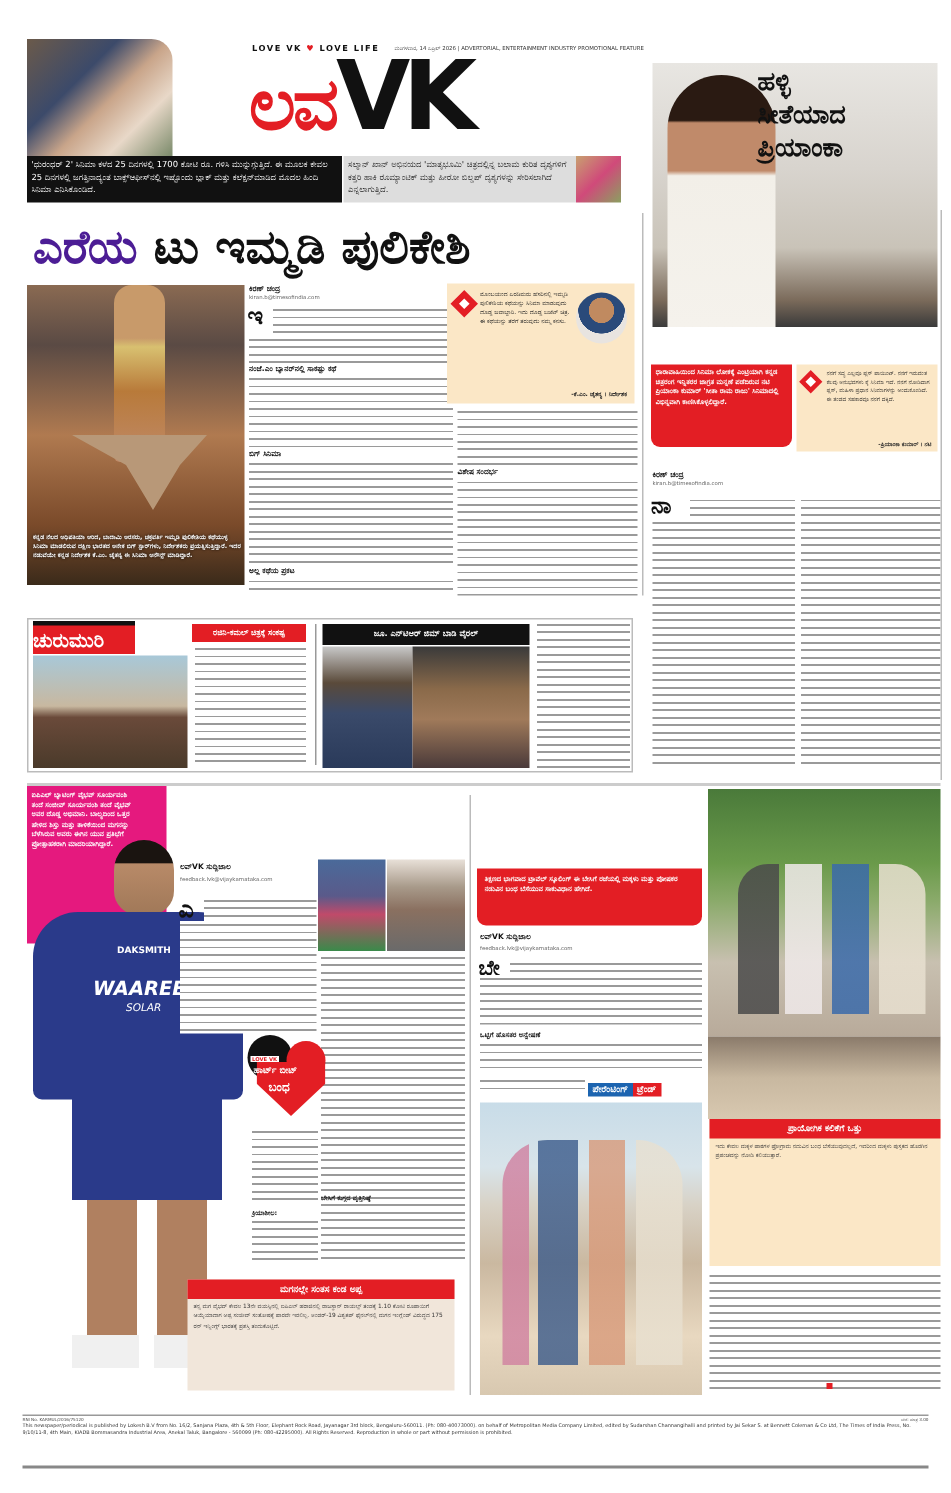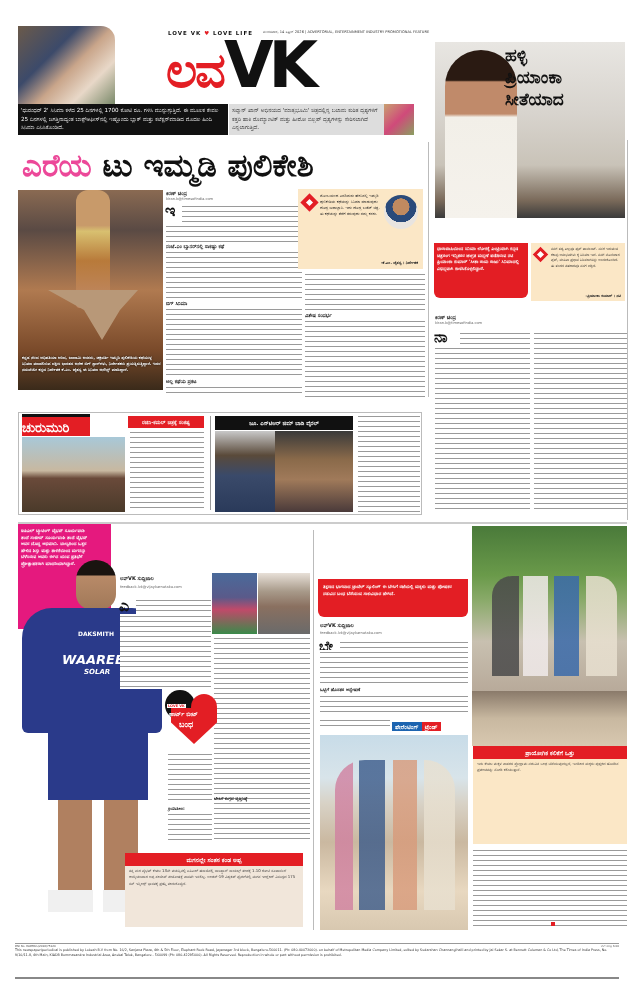--- a/index.html
+++ b/index.html
@@ -1,20 +1,20 @@
 <!DOCTYPE html>
 <html><head>
 <meta charset="utf-8">
 <style>
 *{box-sizing:border-box;margin:0;padding:0}
 body{width:634px;height:995px;background:#fff;font-family:"DejaVu Sans",sans-serif;position:relative;overflow:hidden;color:#222}
 .abs{position:absolute}
 .lines{background:repeating-linear-gradient(#fff 0 2px,#9a9a9a 2px 3.2px,#fff 3.2px 5px);}
 .photo{overflow:hidden}
-.red{color:#ec4899}
+.red{color:#4c1d95}
 .hl{font-family:"DejaVu Sans",sans-serif;font-weight:bold}
 .byline{font-size:5px;font-weight:bold;color:#111}
 .email{font-size:3.6px;color:#666}
 </style>
 </head>
 <body>
 
 <div class="abs photo" style="left:18px;top:26px;width:97px;height:78px;background:linear-gradient(135deg,#6b5a4a 0%,#3c4a6a 35%,#c9a58a 55%,#e8d8c8 75%,#7a8a6a 100%);border-radius:0 14px 0 0"></div>
 <div class="abs" style="left:18px;top:104px;width:210px;height:31px;background:#111;padding:2px 3px;">
   <div style="color:#fff;font-size:5.6px;line-height:8.5px;overflow:hidden;height:27px">'ಧುರಂಧರ್ 2' ಸಿನಿಮಾ ಕಳೆದ 25 ದಿನಗಳಲ್ಲಿ 1700 ಕೋಟಿ ರೂ. ಗಳಿಸಿ ಮುನ್ನುಗ್ಗುತ್ತಿದೆ. ಈ ಮೂಲಕ ಕೇವಲ 25 ದಿನಗಳಲ್ಲಿ ಜಗತ್ತಿನಾದ್ಯಂತ ಬಾಕ್ಸ್‌ಆಫೀಸ್‌ನಲ್ಲಿ ಇಷ್ಟೊಂದು ಬ್ಲಾಕ್ ಮತ್ತು ಕಲೆಕ್ಷನ್‌ಮಾಡಿದ ಮೊದಲ ಹಿಂದಿ ಸಿನಿಮಾ ಎನಿಸಿಕೊಂಡಿದೆ.</div>
@@ -33,22 +33,22 @@
 <div class="abs" style="left:229px;top:104px;width:155px;height:31px;background:#ddd;padding:2px 3px">
   <div style="font-size:5.6px;line-height:8.5px;color:#222;overflow:hidden;height:27px">ಸಲ್ಮಾನ್ ಖಾನ್ ಅಭಿನಯದ 'ಮಾತೃಭೂಮಿ' ಚಿತ್ರದಲ್ಲಿನ್ನ ಬಲಾಮ ಕುರಿತ ದೃಶ್ಯಗಳಿಗೆ ಕತ್ತರಿ ಹಾಕಿ ರೊಮ್ಯಾಂಟಿಕ್ ಮತ್ತು ಹೀರೋ ಬಿಲ್ಡಪ್ ದೃಶ್ಯಗಳನ್ನು ಸೇರಿಸಲಾಗಿದೆ ಎನ್ನಲಾಗುತ್ತಿದೆ.</div>
 </div>
 <div class="abs photo" style="left:384px;top:104px;width:30px;height:31px;background:linear-gradient(135deg,#c8a070,#d04a7a,#8aa060)"></div>
 
 <div class="abs photo" style="left:435px;top:42px;width:190px;height:176px;background:linear-gradient(180deg,#e8e6e2 0%,#d8d4ce 40%,#c9c3b8 70%,#7a6a5a 90%,#3a3a3a 100%)">
   <div style="position:absolute;left:10px;top:8px;width:72px;height:168px;border-radius:36px 36px 0 0;background:linear-gradient(180deg,#2a1a12 0%,#2a1a12 18%,#c08a6a 19%,#c08a6a 38%,#f2efe8 40%,#f5f2ec 100%)"></div>
 </div>
 <div class="abs hl" style="left:505px;top:44px;width:120px;text-align:left;color:#111;font-size:17px;line-height:22px">
   <div>ಹಳ್ಳಿ</div>
+  <div>ಸೀತೆಯಾದ</div>
   <div>ಪ್ರಿಯಾಂಕಾ</div>
-  <div>ಸೀತೆಯಾದ</div>
 </div>
 
 <div class="abs hl" style="left:22px;top:147px;width:410px;font-size:31px;line-height:36px;white-space:nowrap">
   <span class="red">ಎರೆಯ</span>
   <span style="color:#111">ಟು ಇಮ್ಮಡಿ ಪುಲಿಕೇಶಿ</span>
 </div>
 <div class="abs" style="left:428px;top:142px;width:1px;height:255px;background:#bbb"></div>
 
 <div class="abs photo" style="left:18px;top:190px;width:145px;height:200px;background:linear-gradient(180deg,#8a6a52 0%,#5a4a44 20%,#b07a50 50%,#7a4a2a 80%,#3a2a1a 100%)">
   <div style="position:absolute;left:58px;top:0;width:34px;height:118px;background:linear-gradient(180deg,#c89a6a 0%,#c89a6a 30%,#d8c070 35%,#b87a3a 60%,#c08a6a 100%);border-radius:12px 12px 4px 4px"></div>
@@ -122,21 +122,21 @@
   <div style="color:#fff;font-size:4.6px;line-height:6.6px;font-weight:bold;width:70px;height:98px;overflow:hidden">ಐಪಿಎಲ್ ಬ್ಯಾಟಿಂಗ್ ವೈಭವ್ ಸೂರ್ಯವಂಶಿ ತಂದೆ ಸಂಜೀವ್ ಸೂರ್ಯವಂಶಿ ತಂದೆ ವೈಭವ್ ಅವರ ದೊಡ್ಡ ಅಭಿಮಾನಿ. ಬಾಲ್ಯದಿಂದ ಒತ್ತರ ಹೇಳಿದ ಶಿಸ್ತು ಮತ್ತು ತಾಳಿಕೆಯಿಂದ ಮಗನನ್ನು ಬೆಳೆಸಿರುವ ಅವರು ಈಗಿನ ಯುವ ಪ್ರತಿಭೆಗೆ ಪ್ರೋತ್ಸಾಹಕರಾಗಿ ಮಾದರಿಯಾಗಿದ್ದಾರೆ.</div>
 </div>
 <div class="abs photo" style="left:18px;top:560px;width:150px;height:355px">
   <div style="position:absolute;left:58px;top:0;width:40px;height:50px;border-radius:20px 20px 16px 16px;background:linear-gradient(180deg,#1a1410 0%,#1a1410 30%,#b88a68 32%,#a07858 100%)"></div>
   <div style="position:absolute;left:4px;top:48px;width:140px;height:125px;border-radius:30px 30px 6px 6px;background:#2a3a8a"></div>
   <div style="position:absolute;left:30px;top:170px;width:100px;height:70px;background:#2a3a8a"></div>
   <div style="position:absolute;left:40px;top:240px;width:80px;height:100px;background:linear-gradient(90deg,#b08060 0 42%,transparent 42% 58%,#b08060 58%)"></div>
   <div style="position:absolute;left:30px;top:330px;width:100px;height:22px;background:linear-gradient(90deg,#f0f0f0 0 45%,transparent 45% 55%,#f0f0f0 55%)"></div>
   <div style="position:absolute;left:60px;top:70px;color:#fff;font-size:6px;font-weight:bold">DAKSMITH</div>
   <div style="position:absolute;left:44px;top:92px;color:#fff;font-size:13px;font-weight:bold;font-style:italic">WAAREE</div>
-  <div style="position:absolute;left:66px;top:108px;color:#fff;font-size:7px;font-weight:bold;font-style:italic">SOLAR</div>
+  <div style="position:absolute;left:66px;top:108px;color:#fff;font-size:7px;font-weight:normal;font-style:italic">SOLAR</div>
 </div>
 
 <div class="abs hl" style="left:118px;top:525px;width:194px;text-align:center;font-size:17px;line-height:24px;color:#111">
 </div>
 <div class="abs" style="left:120px;top:575px;width:88px">
   <div class="byline"><span>ಲವ್‌VK ಸುದ್ದಿಜಾಲ</span></div>
   <div class="email" style="margin-top:3px">feedback.lvk@vijaykarnataka.com</div>
 </div>
 <div class="abs hl" style="left:119px;top:596px;font-size:16px;color:#111">ಎ</div>
 <div class="abs lines" style="left:136px;top:598px;width:75px;height:16px"></div>

